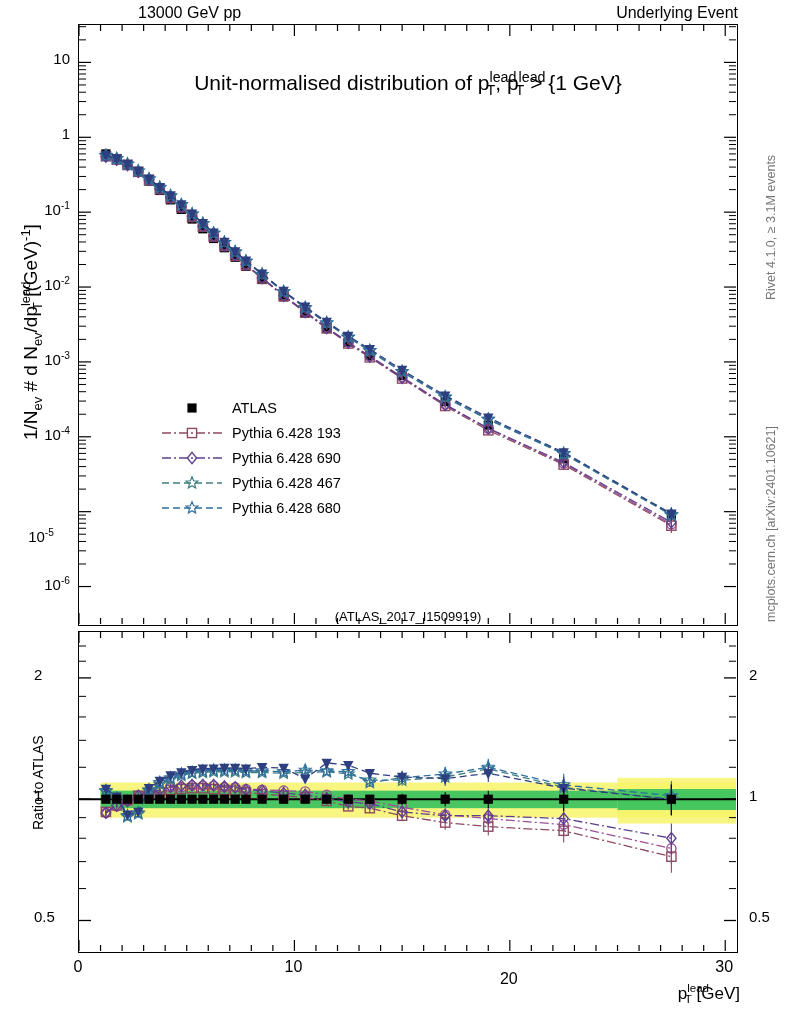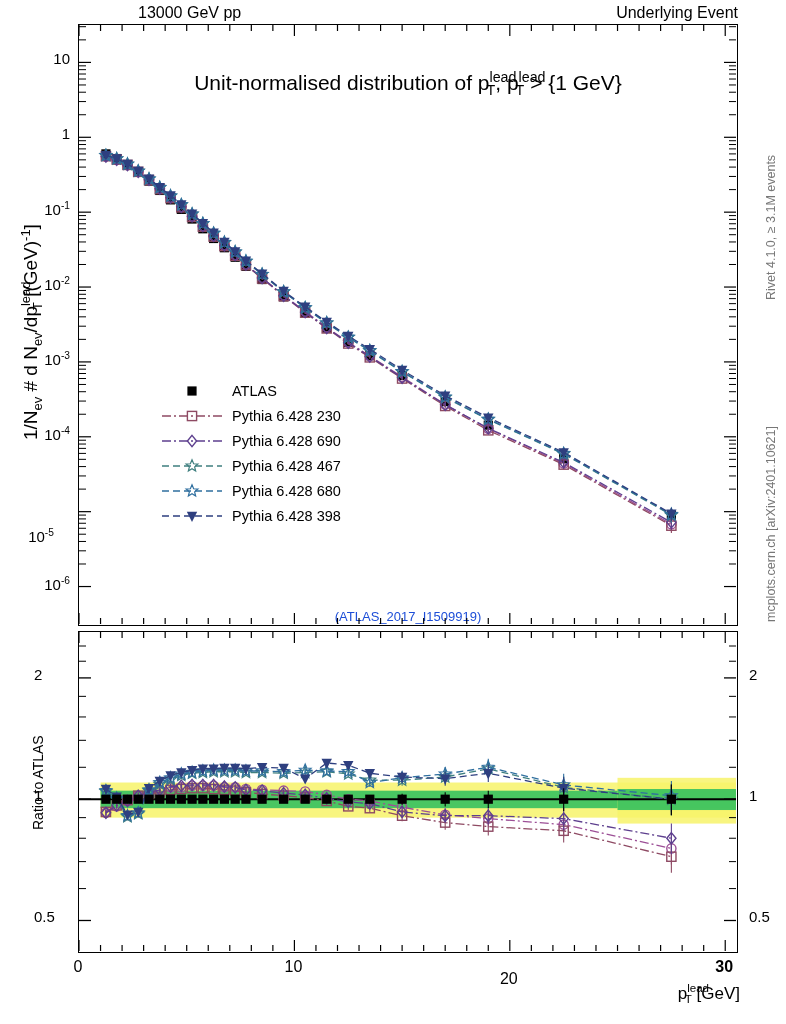--- a/index.html
+++ b/index.html
@@ -15,32 +15,32 @@
 
   
   #main{position:absolute;left:78px;top:24px;width:660px;height:602px;border:1.6px solid #000;box-sizing:border-box;background:#fff;}
   #ratio{position:absolute;left:78px;top:631px;width:660px;height:322px;border:1.6px solid #000;box-sizing:border-box;background:#fff;}
 
   .ylab{position:absolute;transform-origin:0 0;transform:rotate(-90deg);white-space:nowrap;}
   #ylab-main{left:18px;top:440px;font-size:19px;}
   #ylab-ratio{left:30px;top:830px;font-size:14px;}
 
   .title{position:absolute;left:0;right:0;top:44px;text-align:center;font-size:21px;}
-  .watermark{position:absolute;left:0;right:0;top:584px;text-align:center;font-size:13px;color:#1d4ed8;}
+  .watermark{position:absolute;left:0;right:0;top:584px;text-align:center;font-size:13px;color:#000000;}
 
   
   .tl{position:absolute;font-size:15px;text-align:right;white-space:nowrap;}
   .tlx{position:absolute;font-size:16px;text-align:center;white-space:nowrap;}
   .tlr{position:absolute;font-size:15px;white-space:nowrap;}
 
   sub{font-size:.68em;}
   sup{font-size:.68em;}
 
   
-  #legend{position:absolute;left:160px;top:378px;font-size:14.5px;}
+  #legend{position:absolute;left:160px;top:395px;font-size:14.5px;}
   #legend .row{display:flex;align-items:center;height:25px;}
   #legend .key{width:64px;height:20px;position:relative;margin-right:8px;}
   #legend .lab{white-space:nowrap;}
 
   .xaxis-title{position:absolute;right:46px;top:982px;font-size:17px;}
 
   svg{display:block;}
   .ov{position:absolute;left:0;top:0;}
 </style>
 </head>
@@ -1111,21 +1111,21 @@
       <div class="tlr" style="left: 749px; top: 665.91px;">2</div>
       <div class="tlr" style="left: 34px; top: 787.2px;">1</div>
       <div class="tlr" style="left: 749px; top: 787.2px;">1</div>
       <div class="tlr" style="left: 34px; top: 908.491px;">0.5</div>
       <div class="tlr" style="left: 749px; top: 908.491px;">0.5</div>
     </div>
   <div id="xLabels">
       <div class="tlx" style="left: 58px; width: 40px; top: 958px;">0</div>
       <div class="tlx" style="left: 273.41px; width: 40px; top: 958px;">10</div>
       <div class="tlx" style="left: 488.82px; width: 40px; top: 958px; margin-top: 12px;">20</div>
-      <div class="tlx" style="left: 704.23px; width: 40px; top: 958px; font-weight: bold;">30</div>
+      <div class="tlx" style="left: 704.23px; width: 40px; top: 958px;">30</div>
     </div>
 
   <div class="xaxis-title">
     <span>p</span><sup>lead</sup><sub style="margin-left:-2.1em">T</sub><span> [GeV]</span>
   </div>
 
   <div id="legend">
       <div class="row">
         <div class="key">
           <svg width="64" height="20">
@@ -1134,21 +1134,21 @@
         </div>
         <div class="lab">ATLAS</div>
       </div>
       <div class="row">
         <div class="key">
           <svg width="64" height="20">
             <line x1="2" y1="10" x2="62" y2="10" stroke="#8e4a63" stroke-width="1.4" stroke-dasharray="9,3,2,3"></line>
             <rect x="27.4" y="5.4" width="9.2" height="9.2" fill="none" stroke="#8e4a63" stroke-width="1.4"></rect>
           </svg>
         </div>
-        <div class="lab">Pythia 6.428 230</div>
+        <div class="lab">Pythia 6.428 193</div>
       </div>
       <div class="row">
         <div class="key">
           <svg width="64" height="20">
             <line x1="2" y1="10" x2="62" y2="10" stroke="#5d3f8e" stroke-width="1.4" stroke-dasharray="9,3,2,3"></line>
             <polygon points="32 4.4 36.6 10 32 15.6 27.4 10" fill="none" stroke="#5d3f8e" stroke-width="1.4"></polygon>
           </svg>
         </div>
         <div class="lab">Pythia 6.428 690</div>
       </div>
@@ -1163,23 +1163,14 @@
       </div>
       <div class="row">
         <div class="key">
           <svg width="64" height="20">
             <line x1="2" y1="10" x2="62" y2="10" stroke="#2f6f9f" stroke-width="1.4" stroke-dasharray="7,4"></line>
             <polygon points="32.00,3.80 33.64,7.74 37.90,8.08 34.65,10.86 35.64,15.02 32.00,12.79 28.36,15.02 29.35,10.86 26.10,8.08 30.36,7.74" fill="none" stroke="#2f6f9f" stroke-width="1.2"></polygon>
           </svg>
         </div>
         <div class="lab">Pythia 6.428 680</div>
       </div>
-      <div class="row">
-        <div class="key">
-          <svg width="64" height="20">
-            <line x1="2" y1="10" x2="62" y2="10" stroke="#2e3f7f" stroke-width="1.4" stroke-dasharray="7,4"></line>
-            <polygon points="26.799999999999997 5.800000000000001 37.2 5.800000000000001 32 16" fill="#2e3f7f"></polygon>
-          </svg>
-        </div>
-        <div class="lab">Pythia 6.428 398</div>
-      </div>
     </div>
 </div>
 
 </body></html>

